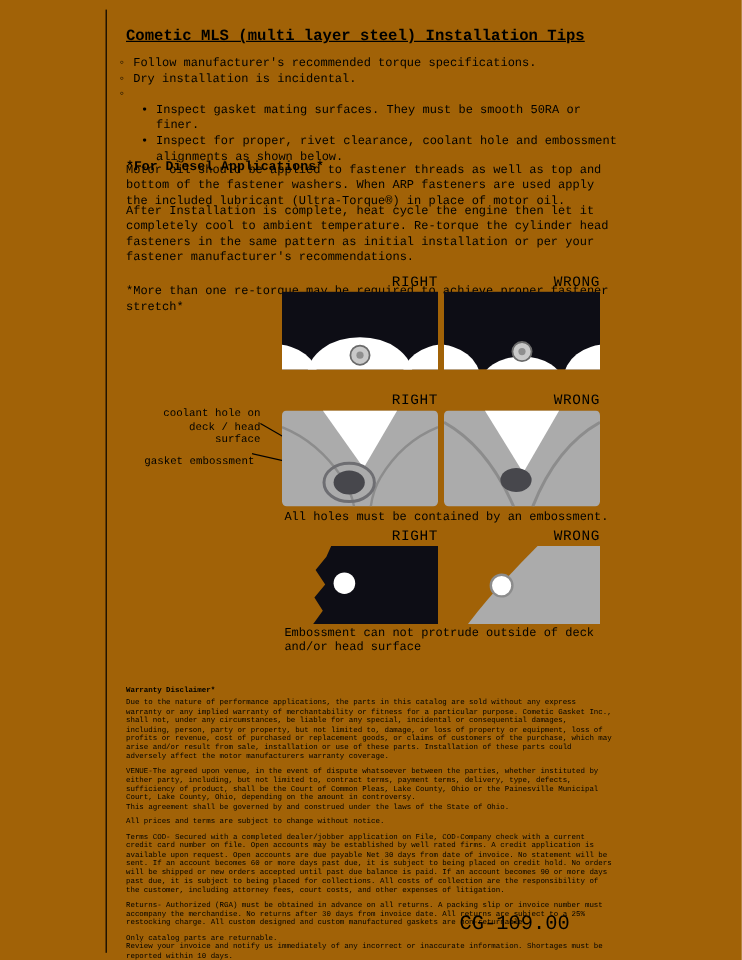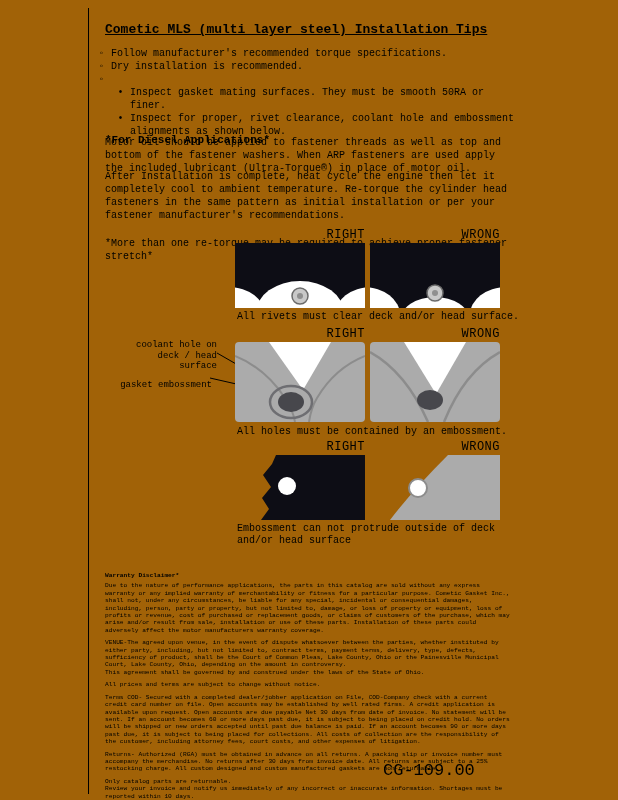--- a/index.html
+++ b/index.html
@@ -100,21 +100,21 @@
 
   <div class="title">Cometic MLS (multi layer steel) Installation Tips</div>
 
   <div class="bullets">
     <div class="bullet">
       <span class="marker">◦</span>
       <span>Follow manufacturer's recommended torque specifications.</span>
     </div>
     <div class="bullet">
       <span class="marker">◦</span>
-      <span>Dry installation is recommended.</span>
+      <span>Dry installation is incidental.</span>
     </div>
     <div class="bullet">
       <span class="marker">◦</span>
     </div>
     <div class="bullet sub">
       <span class="marker">•</span>
       <span>Inspect gasket mating surfaces.  They must be smooth 50RA or finer.</span>
     </div>
     <div class="bullet sub">
       <span class="marker">•</span>
@@ -143,21 +143,20 @@
   <div class="dimg" style="left:370px; top:243px;">
     <svg width="130" height="65" viewBox="0 0 130 65">
       <rect width="130" height="65" fill="#0d0d15"></rect>
       <ellipse cx="65" cy="76" rx="34" ry="22" fill="#ffffff"></ellipse>
       <ellipse cx="-6" cy="72" rx="36" ry="28" fill="#ffffff"></ellipse>
       <ellipse cx="136" cy="72" rx="36" ry="28" fill="#ffffff"></ellipse>
       <circle cx="65" cy="50" r="8" fill="#c9c9c9" stroke="#6b6b6b" stroke-width="1.5"></circle>
       <circle cx="65" cy="50" r="3" fill="#8f8f8f"></circle>
     </svg>
   </div>
-  <div class="caption" style="top:311px;">All rivets must clear deck and/or head surface.</div>
 
   <div class="dlabel" style="left:235px; top:327px;">RIGHT</div>
   <div class="dlabel" style="left:370px; top:327px;">WRONG</div>
 
   <div class="annot annot1 pre">coolant hole on
 deck / head surface</div>
   <div class="annot annot2">gasket embossment</div>
   <svg class="leaders" width="100" height="62">
     <line x1="12" y1="8" x2="85" y2="50" stroke="#000" stroke-width="1"></line>
     <line x1="5" y1="33" x2="62" y2="46" stroke="#000" stroke-width="1"></line>

